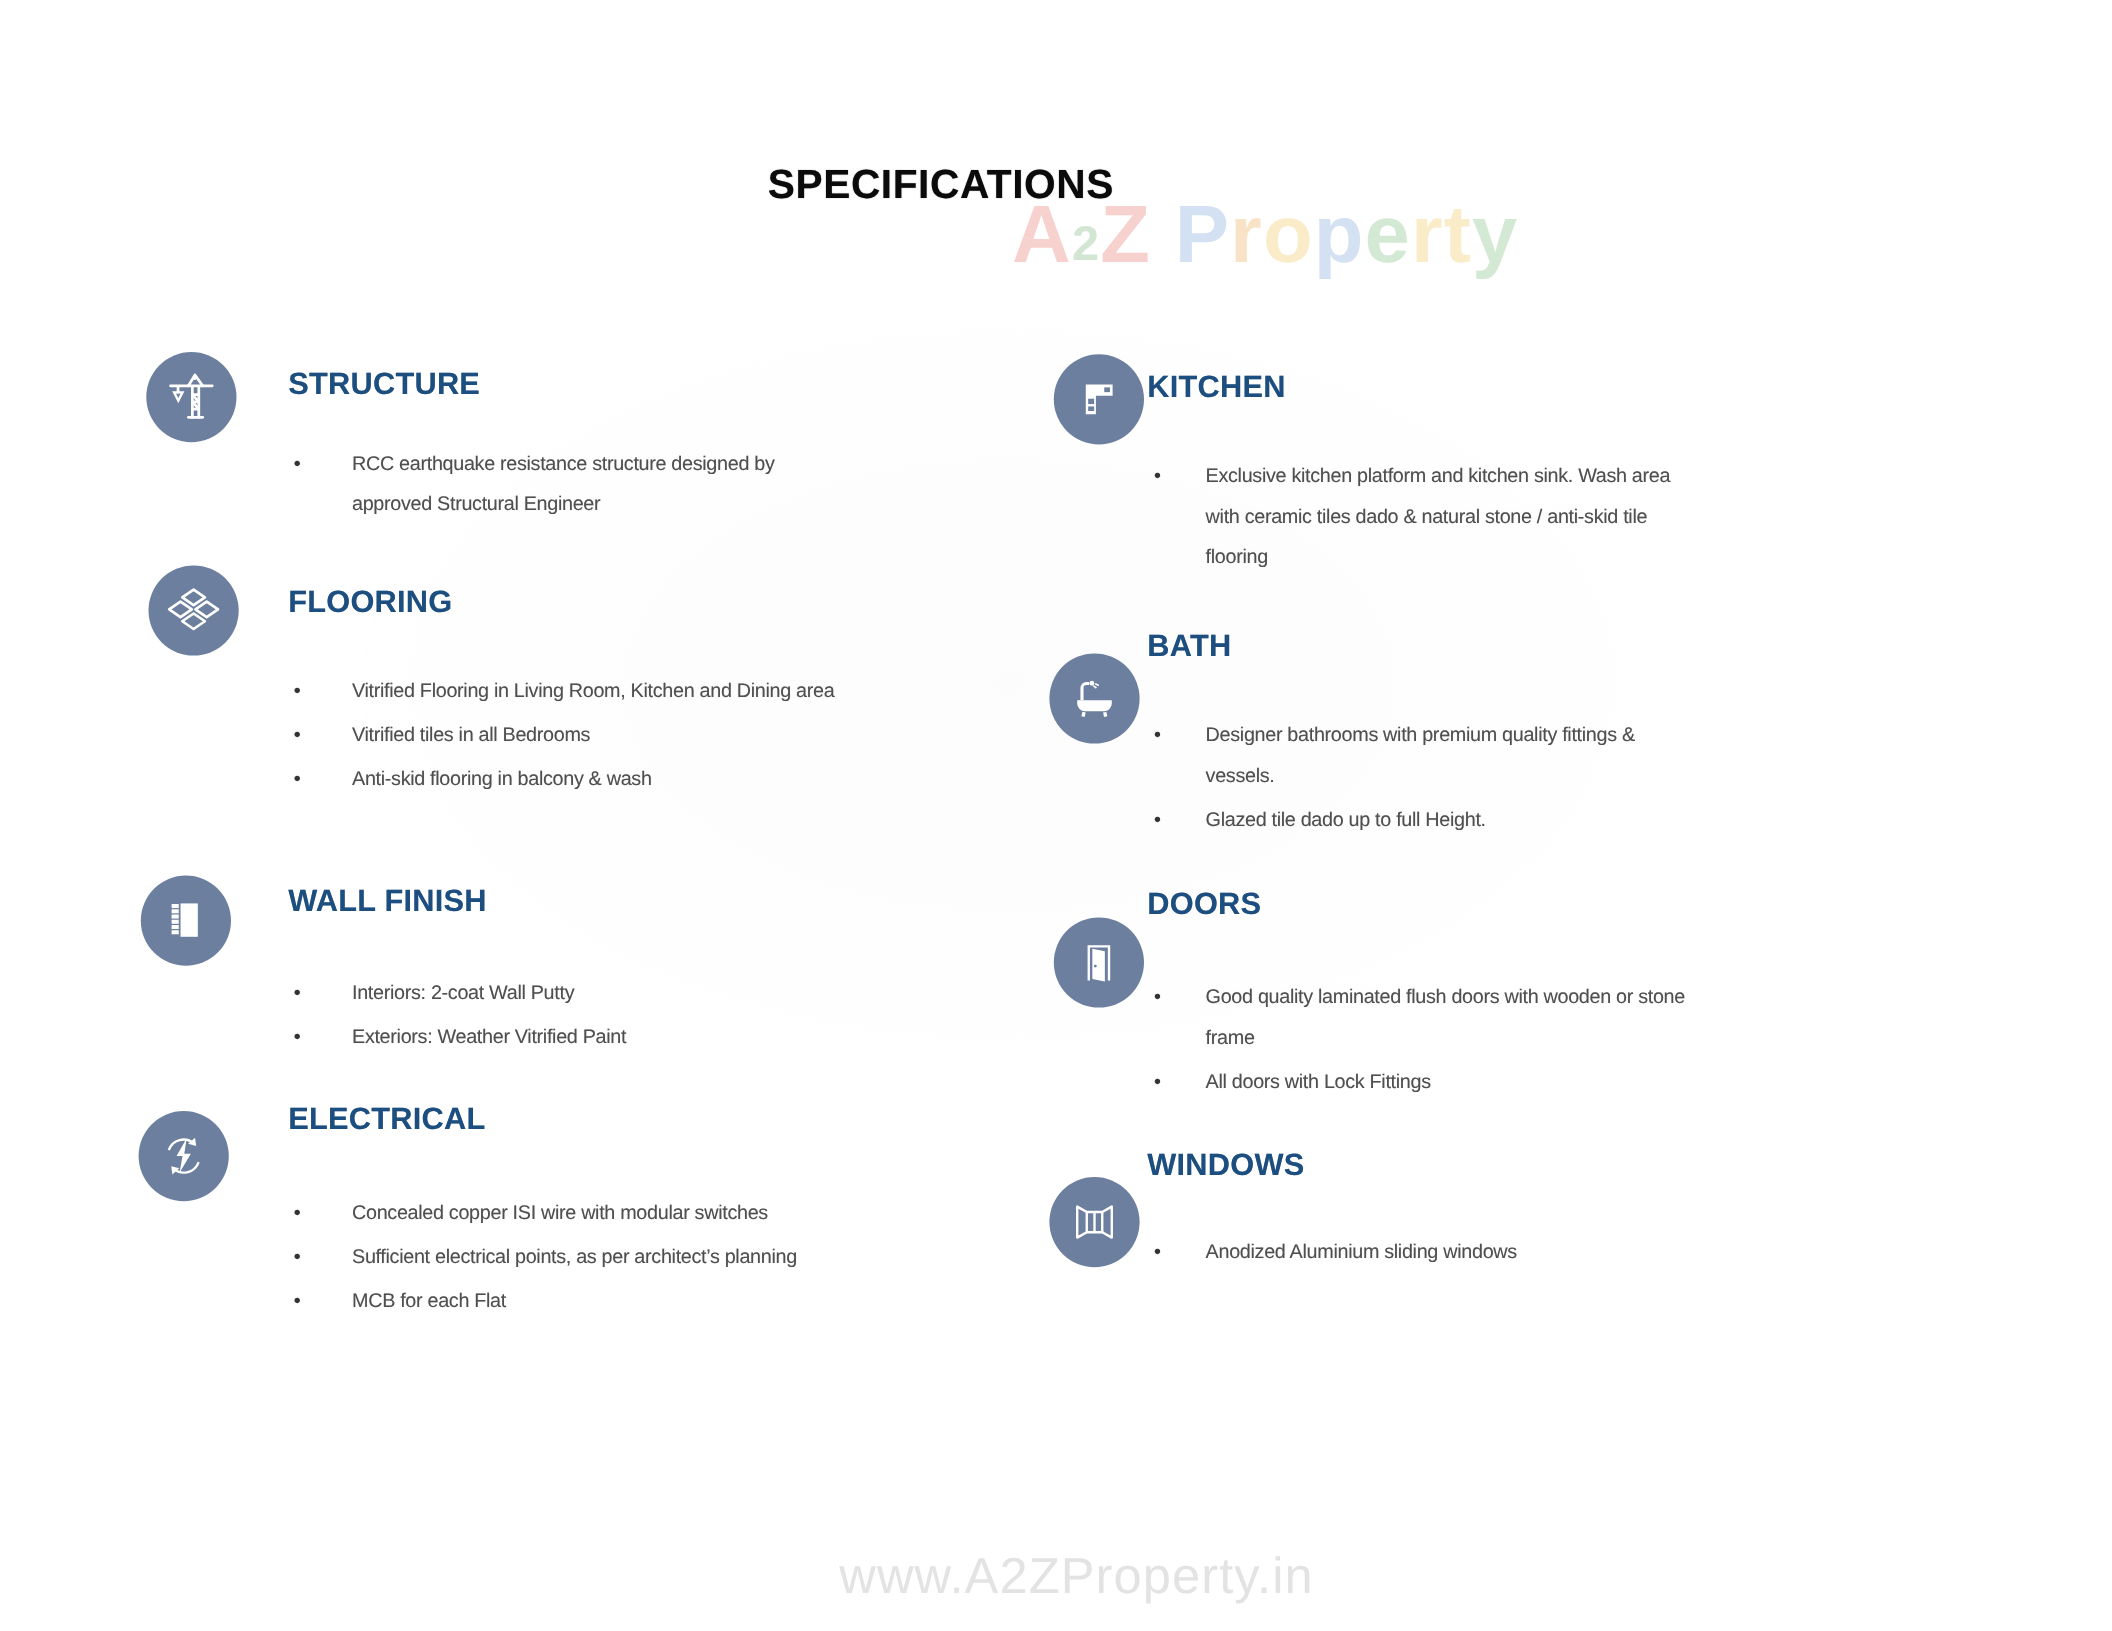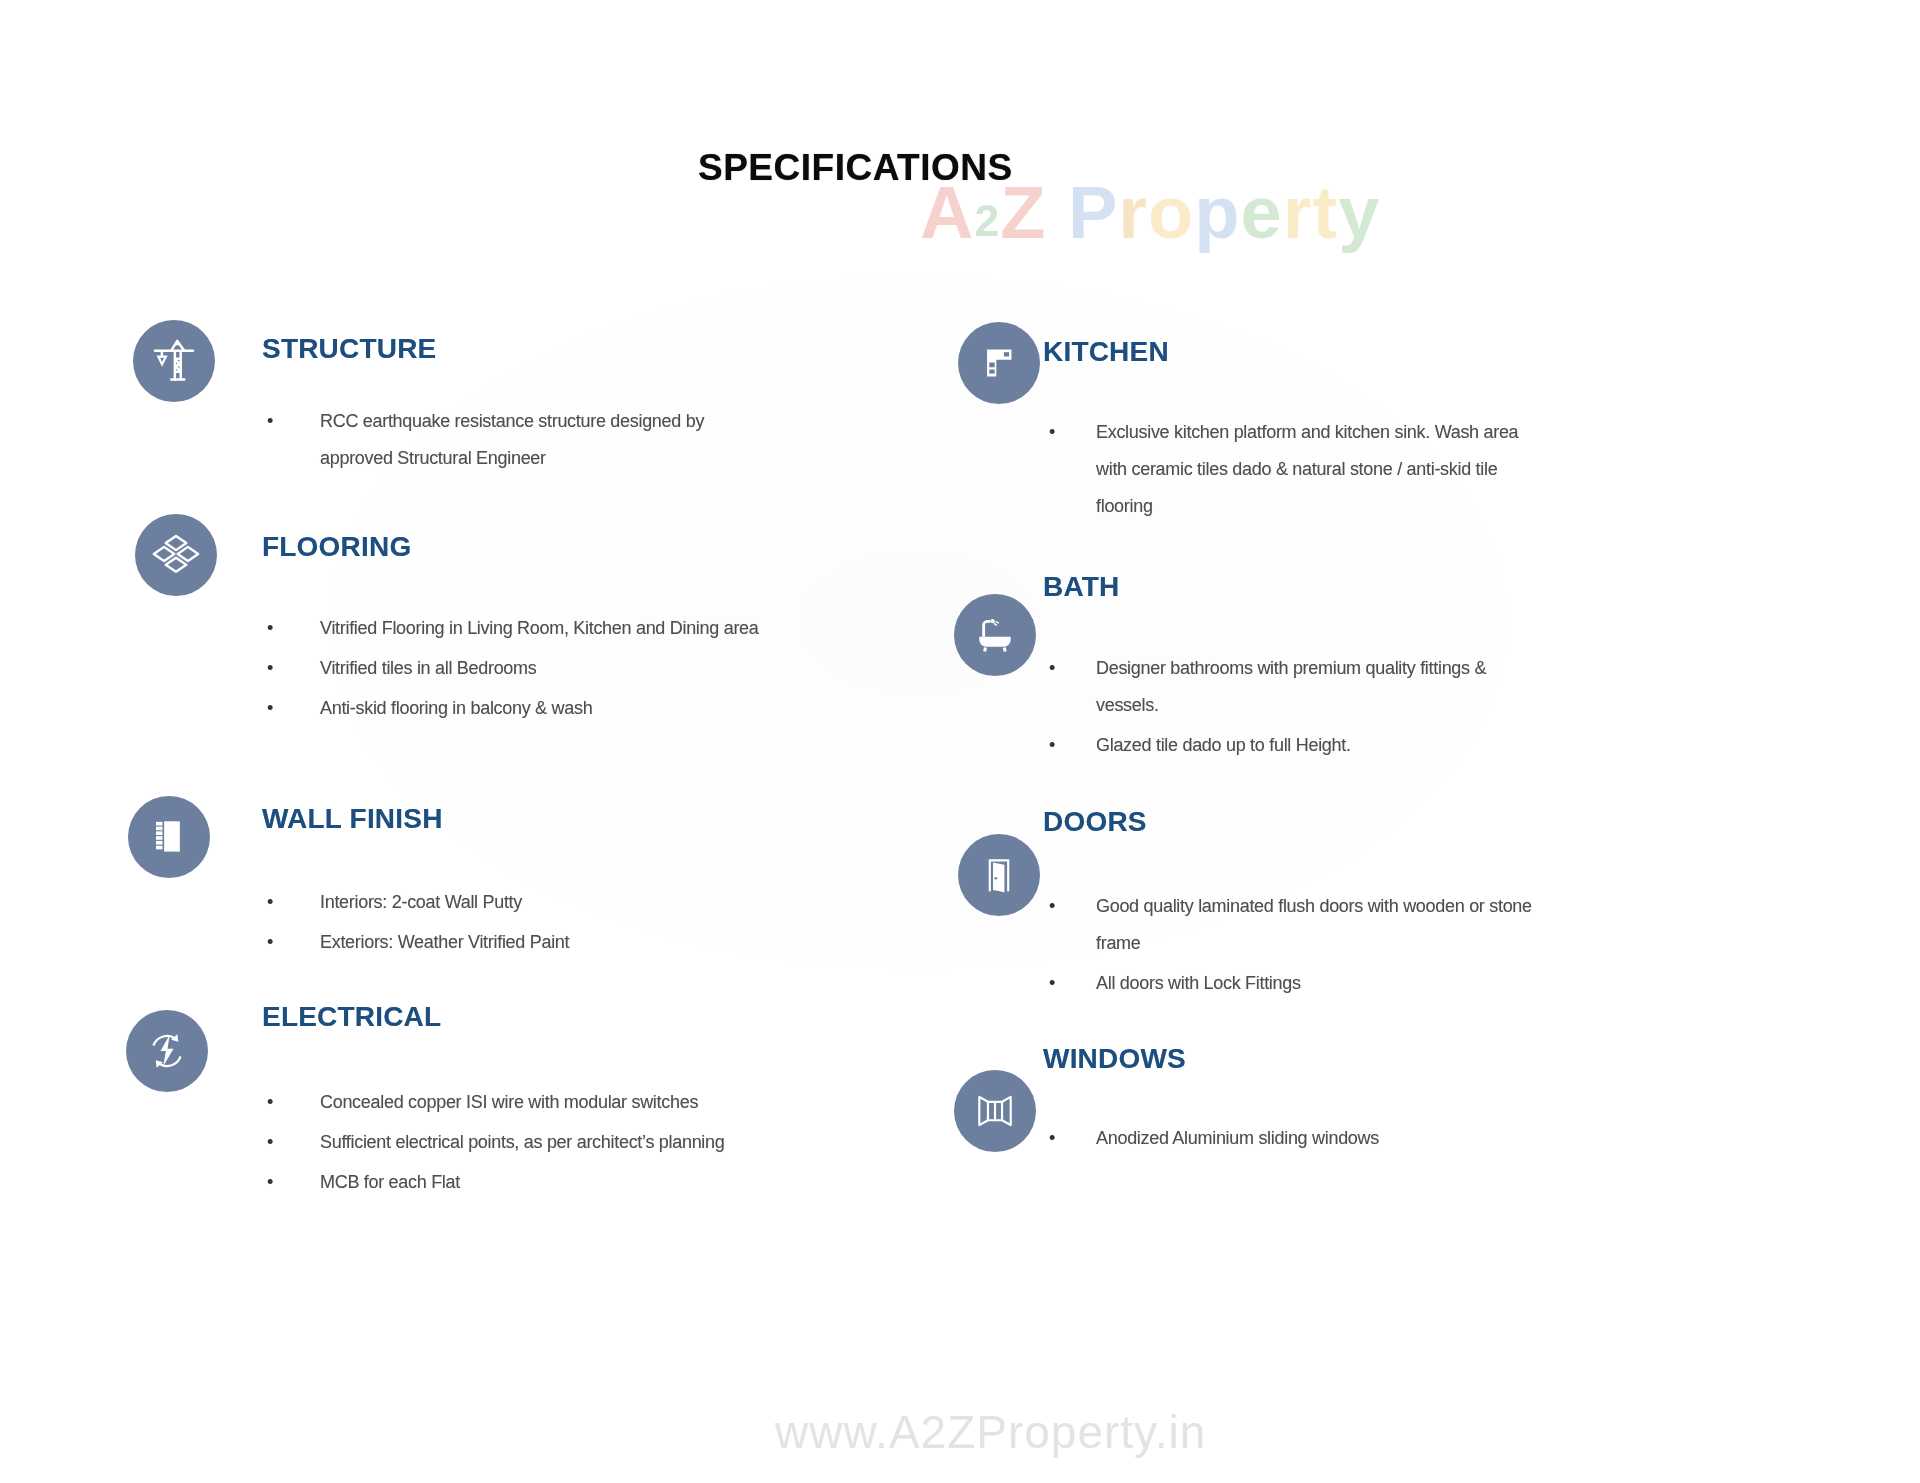--- a/index.html
+++ b/index.html
@@ -20,21 +20,20 @@
   .brand-watermark{
     position:absolute;left:920px;top:170px;z-index:1;
     font-size:74px;font-weight:700;opacity:.5;white-space:pre;
     letter-spacing:1px;
   }
   .brand-watermark .wm-sub{font-size:.6em;position:relative;top:-2px;}
   .footer-watermark{
     position:absolute;left:763px;top:1405px;z-index:1;
     font-size:46px;font-weight:400;letter-spacing:1px;
     color:var(--footer-watermark-gray,#e3e3e3);
-    margin-left:12px;
   }
   .page-number{
     position:absolute;left:1844px;top:1357px;z-index:2;
     font-size:33px;color:var(--page-number-blue,#1b1bb3);
   }
   .ic{
     position:absolute;z-index:2;width:82px;height:82px;border-radius:50%;
     background:var(--icon-circle,#6d7f9f);
     display:flex;align-items:center;justify-content:center;
   }

